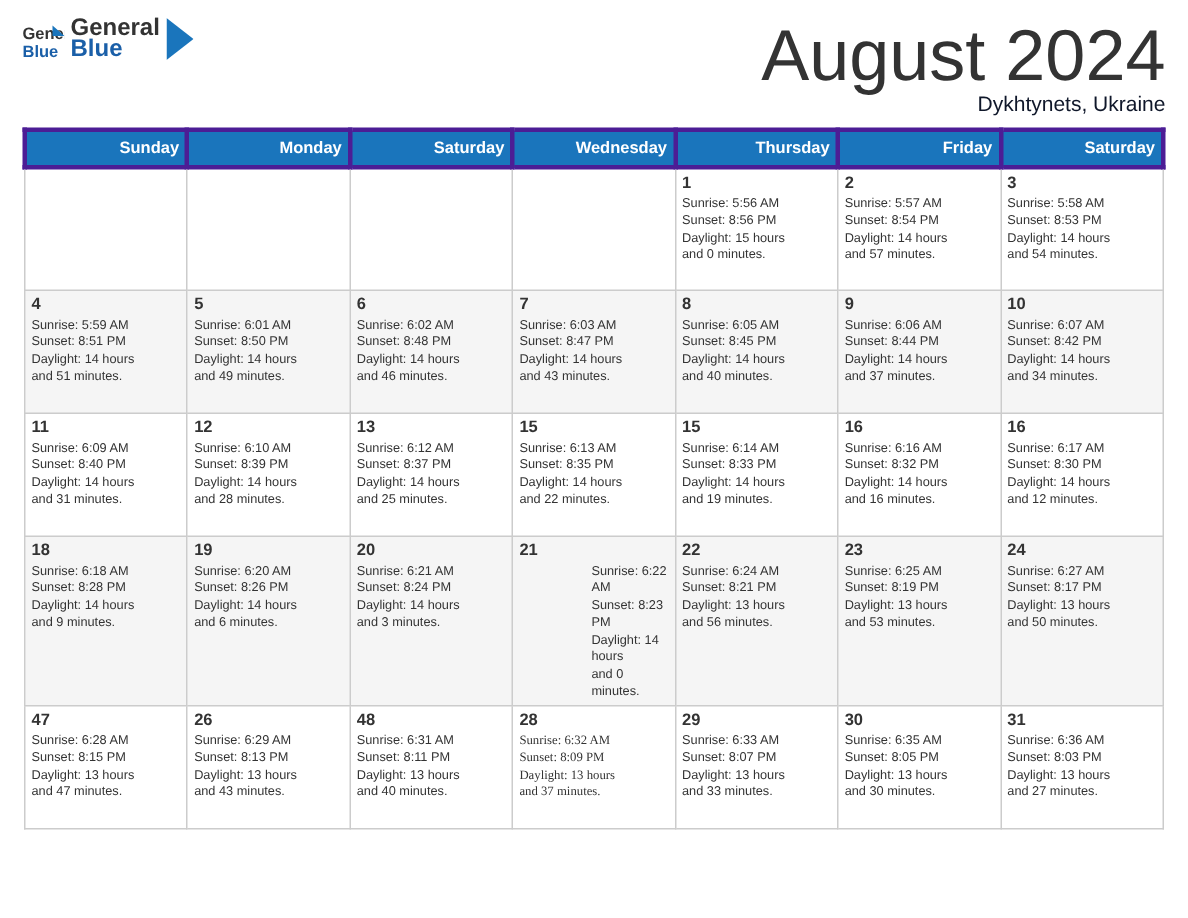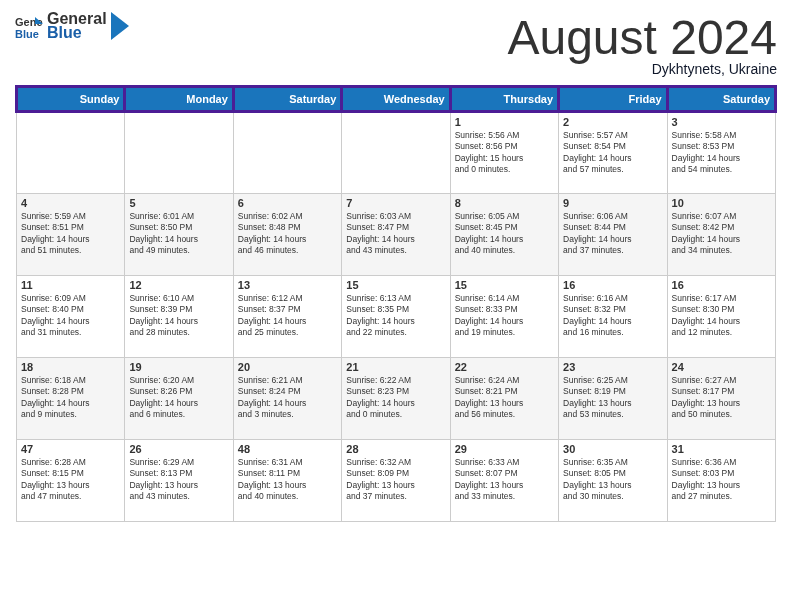--- a/index.html
+++ b/index.html
@@ -248,21 +248,21 @@
           </td>
           <td>
             <div class="day-number">20</div>
             <div class="day-info" style="white-space: pre-line;">Sunrise: 6:21 AM
 Sunset: 8:24 PM
 Daylight: 14 hours
 and 3 minutes.</div>
           </td>
           <td>
             <div class="day-number">21</div>
-            <div class="day-info" style="white-space: pre-line;">Sunrise: 6:22 AM
+            <div class="day-info" style="white-space: pre-line; margin-left: 48px;">Sunrise: 6:22 AM
 Sunset: 8:23 PM
 Daylight: 14 hours
 and 0 minutes.</div>
           </td>
           <td>
             <div class="day-number">22</div>
             <div class="day-info" style="white-space: pre-line;">Sunrise: 6:24 AM
 Sunset: 8:21 PM
 Daylight: 13 hours
 and 56 minutes.</div>
@@ -299,21 +299,21 @@
           </td>
           <td>
             <div class="day-number">48</div>
             <div class="day-info" style="white-space: pre-line;">Sunrise: 6:31 AM
 Sunset: 8:11 PM
 Daylight: 13 hours
 and 40 minutes.</div>
           </td>
           <td>
             <div class="day-number">28</div>
-            <div class="day-info" style="white-space: pre-line;">Sunrise: 6:32 AM
+            <div class="day-info" style="white-space: pre-line; font-family: Liberation Serif, serif;">Sunrise: 6:32 AM
 Sunset: 8:09 PM
 Daylight: 13 hours
 and 37 minutes.</div>
           </td>
           <td>
             <div class="day-number">29</div>
             <div class="day-info" style="white-space: pre-line;">Sunrise: 6:33 AM
 Sunset: 8:07 PM
 Daylight: 13 hours
 and 33 minutes.</div>

